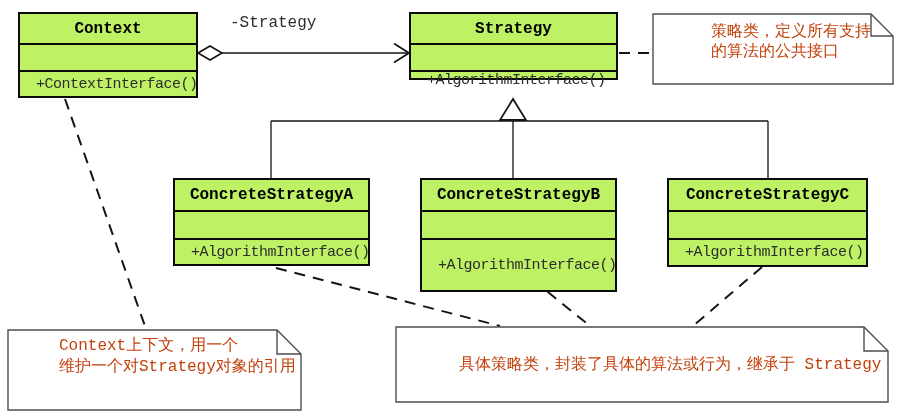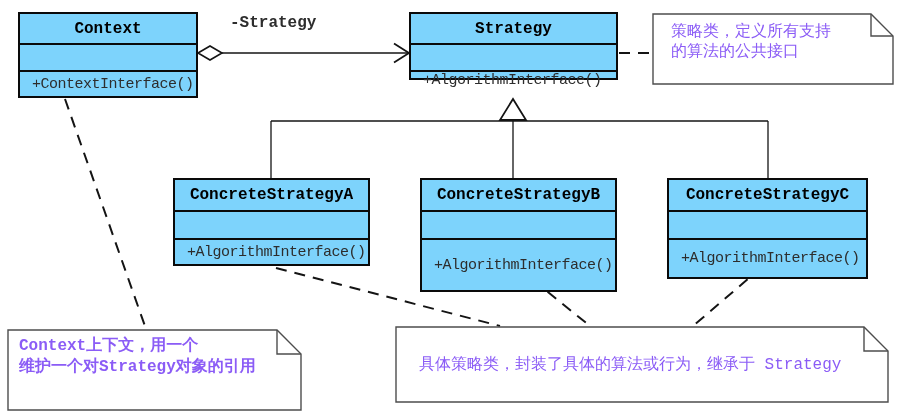--- a/index.html
+++ b/index.html
@@ -2,39 +2,39 @@
 <html><head>
 <meta charset="utf-8">
 <style>
   html,body{margin:0;padding:0;background:#fff;}
   #stage{
     position:relative;width:897px;height:413px;background:#fff;overflow:hidden;
     font-family:"Liberation Mono","DejaVu Sans Mono",monospace;
   }
   #connector-layer{position:absolute;left:0;top:0;width:897px;height:413px;z-index:1;}
   .uml-class{
-    position:absolute;z-index:2;background:#7dd3fc;border:2px solid #0a0a0a;
+    position:absolute;z-index:2;background:#bef264;border:2px solid #0a0a0a;
     box-sizing:border-box;display:flex;flex-direction:column;
   }
   .cls-title{
     flex:0 0 auto;border-bottom:2px solid #0a0a0a;display:flex;align-items:center;justify-content:center;
     font-weight:bold;font-size:16px;color:#000;white-space:nowrap;
   }
   .cls-attrs{flex:0 0 auto;border-bottom:2px solid #0a0a0a;}
   .cls-methods{
-    flex:1 1 auto;display:flex;align-items:center;padding-left:12px;
-    font-size:15px;color:#2d2d2d;white-space:nowrap;letter-spacing:-0.5px;
+    flex:1 1 auto;display:flex;align-items:center;padding-left:0;
+    font-size:15px;color:#2d2d2d;white-space:nowrap;letter-spacing:-0.5px;margin-left:16px;
   }
   .assoc-label{
     position:absolute;z-index:2;font-size:16px;color:#2d2d2d;white-space:nowrap;
   }
   .uml-note{position:absolute;z-index:2;box-sizing:border-box;}
   .uml-note svg{position:absolute;left:0;top:0;display:block;}
   .note-text{
-    position:relative;z-index:1;color:#8b5cf6;font-size:16px;line-height:20px;white-space:nowrap;
+    position:relative;z-index:1;color:#c2410c;font-size:16px;line-height:20px;white-space:nowrap;margin-left:40px;
   }
   .note-top-pad{padding:9px 0 0 19px;}
   .note-left-pad{padding:7px 0 0 12px;line-height:21px;}
   .note-mid-pad{padding:29px 0 0 24px;}
 </style>
 </head>
 <body>
 
 <div id="stage">
 
@@ -80,40 +80,40 @@
     <div class="cls-attrs" style="height:26px;"></div>
     <div class="cls-methods">+AlgorithmInterface()</div>
   </div>
 
   <div class="uml-class" style="left:420px;top:178px;width:197px;height:114px;">
     <div class="cls-title" style="height:30px;">ConcreteStrategyB</div>
     <div class="cls-attrs" style="height:26px;"></div>
     <div class="cls-methods">+AlgorithmInterface()</div>
   </div>
 
-  <div class="uml-class" style="left:667px;top:178px;width:201px;height:101px;">
+  <div class="uml-class" style="left:667px;top:178px;width:201px;height:89px;">
     <div class="cls-title" style="height:30px;">ConcreteStrategyC</div>
     <div class="cls-attrs" style="height:26px;"></div>
     <div class="cls-methods">+AlgorithmInterface()</div>
   </div>
 
-  <div class="assoc-label" style="left:230px;top:14px;font-weight:bold;">-Strategy</div>
+  <div class="assoc-label" style="left:230px;top:14px;">-Strategy</div>
 
   <div class="uml-note" style="left:652px;top:13px;width:242px;height:72px;">
     <svg width="242" height="72" viewBox="0 0 242 72">
       <polygon points="1,1 219,1 241,23 241,71 1,71" fill="#ffffff" stroke="#4d4d4d" stroke-width="1.4"></polygon>
       <polyline points="219,1 219,23 241,23" fill="none" stroke="#4d4d4d" stroke-width="1.4"></polyline>
     </svg>
     <div class="note-text note-top-pad">
       <div>策略类，定义所有支持</div>
       <div>的算法的公共接口</div>
     </div>
   </div>
 
-  <div class="uml-note" style="left:7px;top:329px;width:295px;height:82px;font-weight:bold;">
+  <div class="uml-note" style="left:7px;top:329px;width:295px;height:82px;">
     <svg width="295" height="82" viewBox="0 0 295 82">
       <polygon points="1,1 270,1 294,25 294,81 1,81" fill="#ffffff" stroke="#4d4d4d" stroke-width="1.4"></polygon>
       <polyline points="270,1 270,25 294,25" fill="none" stroke="#4d4d4d" stroke-width="1.4"></polyline>
     </svg>
     <div class="note-text note-left-pad">
       <div>Context上下文，用一个</div>
       <div>维护一个对Strategy对象的引用</div>
     </div>
   </div>
 

